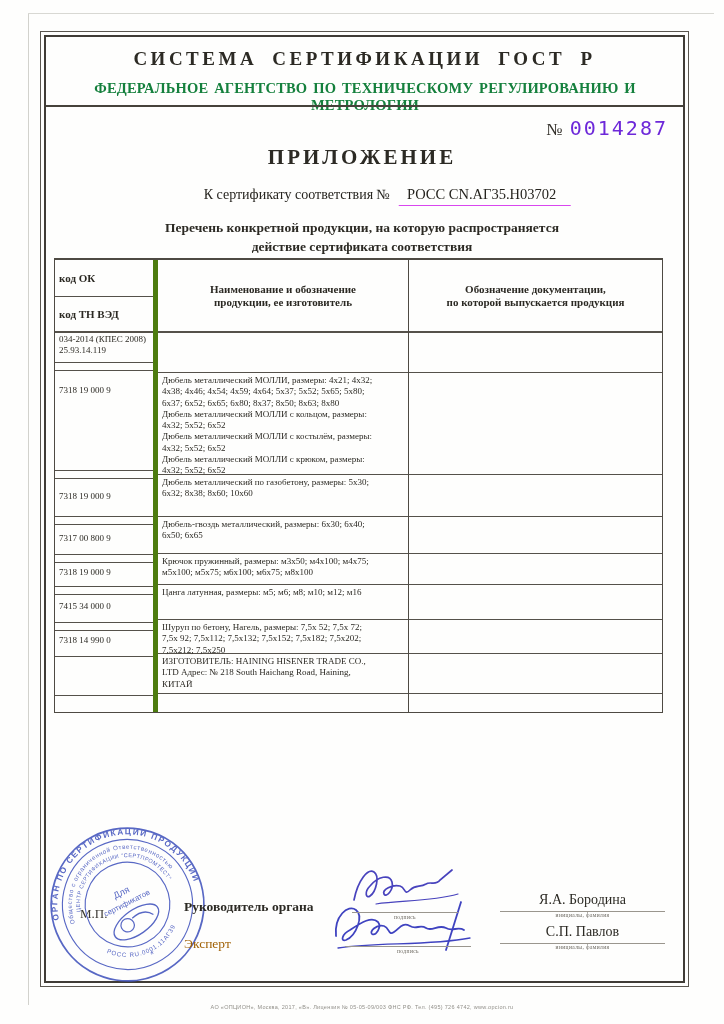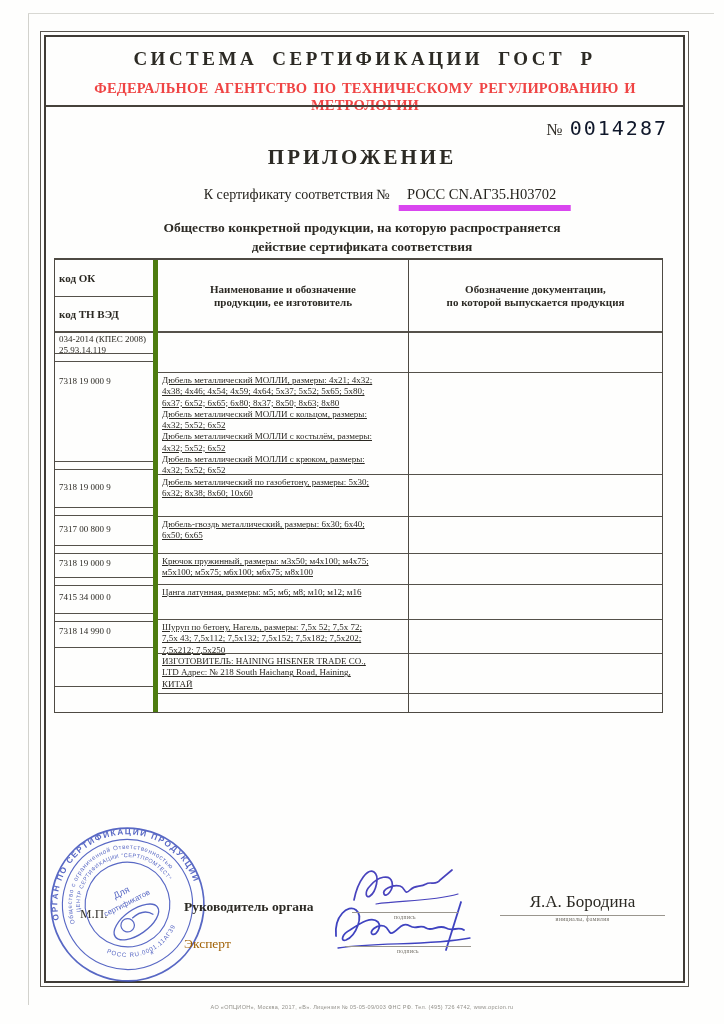--- a/index.html
+++ b/index.html
@@ -10,69 +10,69 @@
 
   .frame-outer{position:absolute;left:40px;top:31px;width:649px;height:956px;
                border:1px solid #5a564f;box-sizing:border-box;}
   .frame-inner{position:absolute;left:44px;top:35px;width:641px;height:948px;
                border:2px solid #403c36;box-sizing:border-box;}
   .header-rule{position:absolute;left:46px;top:105px;width:637px;border-top:2px solid #46423b;}
 
   .sys-title{position:absolute;left:40px;right:35px;top:48px;text-align:center;
              font-size:19px;font-weight:bold;letter-spacing:3.5px;word-spacing:7px;color:#2c2a24;}
   .agency{position:absolute;left:46px;right:40px;top:80px;text-align:center;
-          font-size:14.5px;font-weight:bold;letter-spacing:.2px;word-spacing:2px;color:#ef4444;}
+          font-size:14.5px;font-weight:bold;letter-spacing:.2px;word-spacing:2px;color:#15803d;}
 
   .cert-number{position:absolute;top:116px;right:56px;display:flex;align-items:baseline;gap:7px;}
   .cert-number .no{font-size:17px;color:#33302a;}
   .cert-number .digits{font-family:"DejaVu Sans Mono",monospace;font-size:20px;letter-spacing:2px;}
 
   .doc-title{position:absolute;left:0;right:0;top:145px;text-align:center;
              font-size:21px;font-weight:bold;letter-spacing:3px;color:#2c2a24;}
   .cert-ref{position:absolute;left:50%;top:186px;transform:translateX(-50%) translateX(25px);
             display:flex;align-items:baseline;white-space:nowrap;}
   .cert-ref .lbl{font-size:14px;}
-  .cert-ref .val{font-size:14.5px;border-bottom:6px solid #d946ef;padding:0 14px 2px 8px;margin-left:9px;}
+  .cert-ref .val{font-size:14.5px;border-bottom:1px solid #d946ef;padding:0 14px 2px 8px;margin-left:9px;}
   .list-title{position:absolute;left:0;right:0;top:218px;text-align:center;
               font-size:13.5px;font-weight:bold;line-height:19px;white-space:pre-line;color:#2c2a24;}
 
   
   .doc-table{position:absolute;left:54px;top:258px;width:607px;height:452px;
              border:1px solid #4e4a43;border-top-width:2px;box-sizing:content-box;
              display:flex;font-size:9px;line-height:11.3px;color:#2b2923;}
   .col{display:flex;flex-direction:column;box-sizing:border-box;}
   .col-codes{width:103px;border-right:5px solid #4d7c0f;}
   .col-products{width:251px;border-right:1px solid #4e4a43;}
   .col-docs{flex:1;}
   .cell{box-sizing:border-box;border-bottom:1px solid #55514a;}
   .cell.last{border-bottom:none;}
   .hdr{font-weight:bold;font-size:11px;line-height:13px;}
   .hdr-codes{display:flex;align-items:center;padding-left:4px;}
   .hdr-center{display:flex;align-items:center;justify-content:center;text-align:center;white-space:pre-line;}
   .hdr-thick{border-bottom-width:2px;}
   .code-cell{padding-left:4px;}
-  .prod-cell{padding:2px 3px 0 4px;white-space:pre-line;text-decoration:underline;}
+  .prod-cell{padding:2px 3px 0 4px;white-space:pre-line;}
   .pre{white-space:pre-line;}
 
   
   .mp{position:absolute;left:80px;top:906px;font-size:13px;color:#3a3832;}
   .stamp{position:absolute;left:45px;top:822px;width:165px;height:165px;opacity:.88;}
   .role-head{position:absolute;left:184px;top:899px;font-size:13.5px;font-weight:bold;color:#2c2a24;}
   .role-expert{position:absolute;left:184px;top:936px;font-size:13.5px;font-weight:normal;color:#a16207;}
 
   .sigline{position:absolute;border-top:1px solid #9a968e;text-align:center;}
   .sigline .cap{font-size:5.5px;color:#6b675f;letter-spacing:.4px;display:block;margin-top:1px;}
   .sigline1{left:352px;top:912px;width:106px;}
   .sigline2{left:345px;top:946px;width:126px;}
   .sig-svg{position:absolute;}
   .sig1{left:340px;top:862px;}
   .sig2{left:328px;top:896px;}
 
   .name-block{position:absolute;width:165px;text-align:center;}
-  .name-block .nm{font-size:17px;color:#2c2a24;}
+  .name-block .nm{font-size:14px;color:#2c2a24;}
   .name-block .ln{border-top:1px solid #9a968e;margin-top:3px;}
   .name-block .cap{font-size:5.5px;color:#6b675f;letter-spacing:.4px;}
   .nb1{left:500px;top:892px;}
   .nb2{left:500px;top:924px;}
 
   .footer{position:absolute;left:0;right:0;top:1004px;text-align:center;
           font-size:5.5px;color:#92908a;letter-spacing:.3px;font-family:"Liberation Sans",sans-serif;}
 </style>
 </head>
 <body>
@@ -82,38 +82,38 @@
   <div class="edge-top"></div>
   <div class="frame-outer"></div>
   <div class="frame-inner"></div>
 
   <div class="sys-title">СИСТЕМА СЕРТИФИКАЦИИ ГОСТ Р</div>
   <div class="agency">ФЕДЕРАЛЬНОЕ АГЕНТСТВО ПО ТЕХНИЧЕСКОМУ РЕГУЛИРОВАНИЮ И МЕТРОЛОГИИ</div>
   <div class="header-rule"></div>
 
   <div class="cert-number">
     <span class="no">№</span>
-    <span class="digits" style="color:#0f172a">0014287</span>
+    <span class="digits" style="color:#6d28d9">0014287</span>
   </div>
 
   <div class="doc-title">ПРИЛОЖЕНИЕ</div>
 
   <div class="cert-ref">
     <span class="lbl">К сертификату соответствия №</span>
     <span class="val">РОСС CN.АГ35.Н03702</span>
   </div>
 
-  <div class="list-title">Общество конкретной продукции,  на которую распространяется
+  <div class="list-title">Перечень конкретной продукции,  на которую распространяется
 действие сертификата соответствия</div>
 
   <div class="doc-table">
     <div class="col col-codes">
       <div class="cell hdr hdr-codes" style="height:37px">код ОК</div>
       <div class="cell hdr hdr-codes hdr-thick" style="height:36px">код ТН ВЭД</div>
-      <div class="cell code-cell pre" style="height:21px;padding-top:1px">034-2014 (КПЕС 2008)
+      <div class="cell code-cell pre" style="height:30px;padding-top:1px">034-2014 (КПЕС 2008)
 25.93.14.119</div>
       <div class="cell" style="height:8px"></div>
       <div class="cell code-cell" style="height:100px;padding-top:14px">7318 19 000 9</div>
       <div class="cell" style="height:8px"></div>
       <div class="cell code-cell" style="height:38px;padding-top:12px">7318 19 000 9</div>
       <div class="cell" style="height:8px"></div>
       <div class="cell code-cell" style="height:30px;padding-top:8px">7317 00 800 9</div>
       <div class="cell" style="height:8px"></div>
       <div class="cell code-cell" style="height:24px;padding-top:4px">7318 19 000 9</div>
       <div class="cell" style="height:8px"></div>
@@ -138,21 +138,21 @@
 Дюбель металлический МОЛЛИ с крюком, размеры:
 4х32; 5х52; 6х52</div>
       <div class="cell prod-cell" style="height:42px">Дюбель металлический по газобетону, размеры: 5х30;
 6х32; 8х38; 8х60; 10х60</div>
       <div class="cell prod-cell" style="height:37px">Дюбель-гвоздь металлический, размеры: 6х30; 6х40;
 6х50; 6х65</div>
       <div class="cell prod-cell" style="height:31px">Крючок пружинный, размеры: м3х50; м4х100; м4х75;
 м5х100; м5х75; м6х100; м6х75; м8х100</div>
       <div class="cell prod-cell" style="height:35px">Цанга латунная, размеры: м5; м6; м8; м10; м12; м16</div>
       <div class="cell prod-cell" style="height:34px">Шуруп по бетону, Нагель, размеры: 7,5х 52; 7,5х 72;
-7,5х 43; 7,5х112; 7,5х132; 7,5х152; 7,5х182; 7,5х202;
+7,5х 92; 7,5х112; 7,5х132; 7,5х152; 7,5х182; 7,5х202;
 7,5х212; 7,5х250</div>
       <div class="cell prod-cell" style="height:40px">ИЗГОТОВИТЕЛЬ: HAINING HISENER TRADE CO.,
 LTD Адрес: № 218 South Haichang Road, Haining,
 КИТАЙ</div>
       <div class="cell last" style="flex:1"></div>
     </div>
 
     <div class="col col-docs">
       <div class="cell hdr hdr-center hdr-thick" style="height:73px">Обозначение документации,
 по которой выпускается продукция</div>
@@ -227,15 +227,20 @@
   </div>
   <div class="sigline sigline2">
     <span class="cap">подпись</span>
   </div>
 
   <div class="name-block nb1">
     <div class="nm">Я.А. Бородина</div>
     <div class="ln"></div>
     <div class="cap">инициалы, фамилия</div>
   </div>
+  <div class="name-block nb2">
+    <div class="nm">С.П. Павлов</div>
+    <div class="ln"></div>
+    <div class="cap">инициалы, фамилия</div>
+  </div>
 
   <div class="footer">АО «ОПЦИОН», Москва, 2017, «В». Лицензия № 05-05-09/003 ФНС РФ. Тел. (495) 726 4742, www.opcion.ru</div>
 </div>
 
 </body></html>

